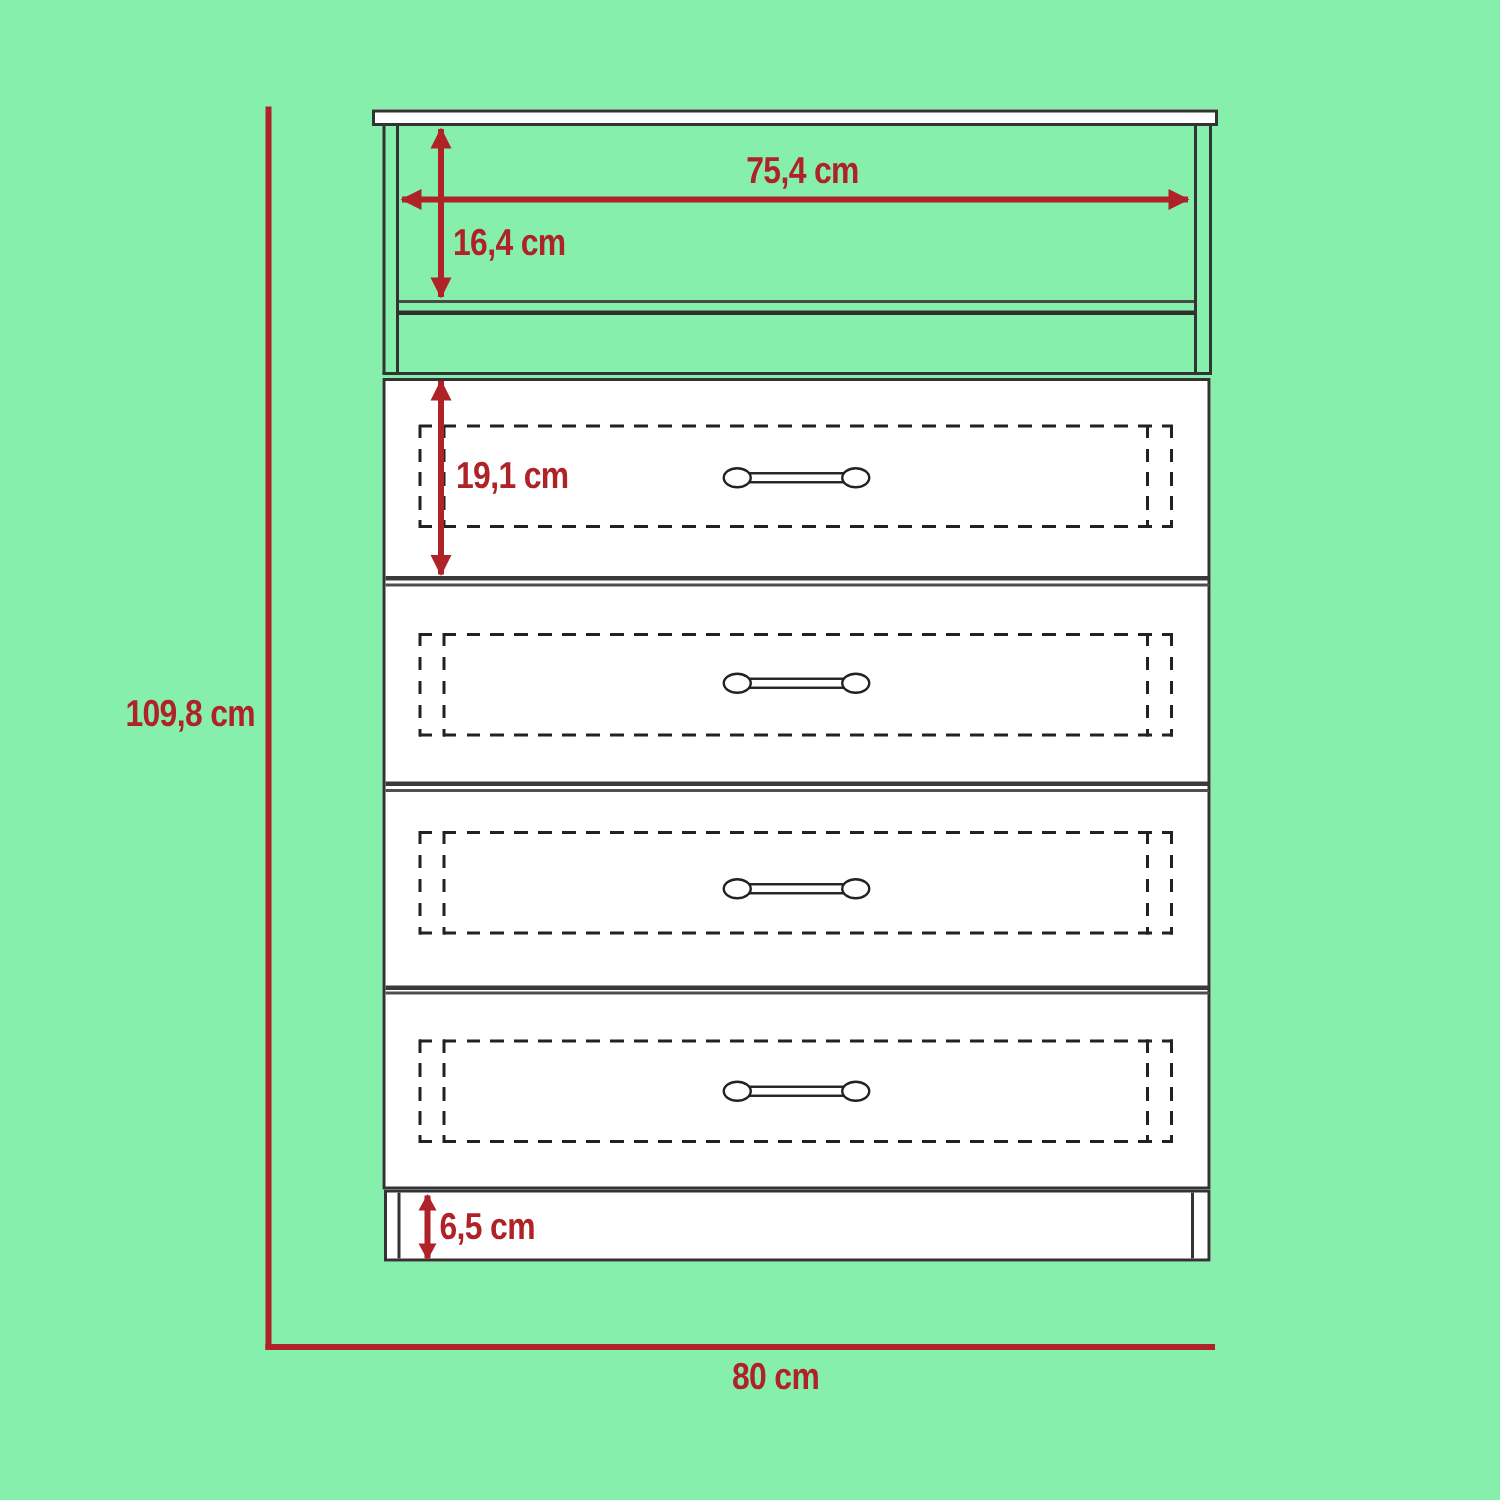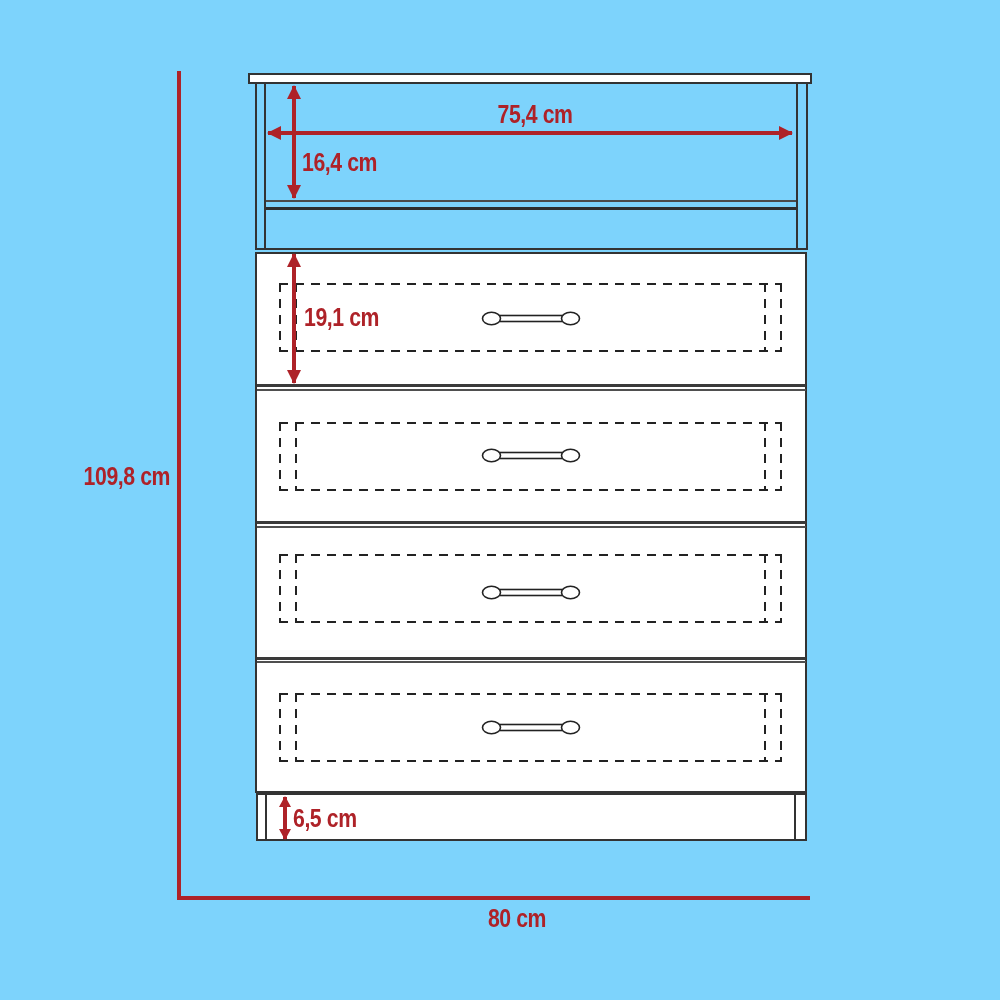--- a/index.html
+++ b/index.html
@@ -2,21 +2,21 @@
 <html><head>
 <meta charset="utf-8">
 <style>
   :root{
     --red:#ae2228;
     --line:#333333;
     --dash:#222222;
   }
   html,body{margin:0;padding:0;background:#ffffff;}
   .canvas{
-    position:relative;width:1000px;height:1000px;background:#7dd3fc;
+    position:relative;width:1000px;height:1000px;background:#86efac;
     font-family:"Liberation Sans",sans-serif;overflow:hidden;
   }
   .abs{position:absolute;}
   
   .top-board{left:248px;top:73px;width:564px;height:11px;border:2px solid var(--line);box-sizing:border-box;background:#fff;}
   .panel{top:84px;height:165px;box-sizing:border-box;border-left:2px solid var(--line);border-right:2px solid var(--line);}
   .panel.left{left:255px;width:11px;}
   .panel.right{left:796px;width:12px;}
   .shelf-thin{left:266px;top:200px;width:530px;height:2px;background:#4a4a4a;}
   .shelf-thick{left:266px;top:207px;width:530px;height:3px;background:#2e2e2e;}

